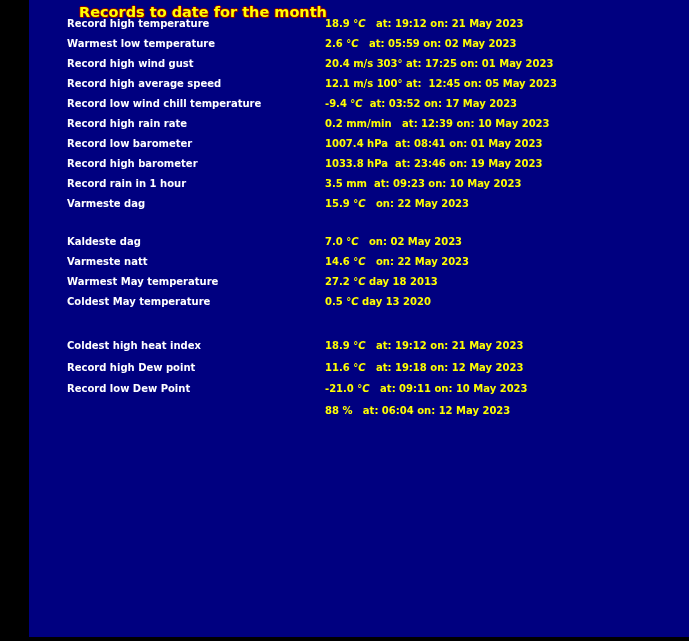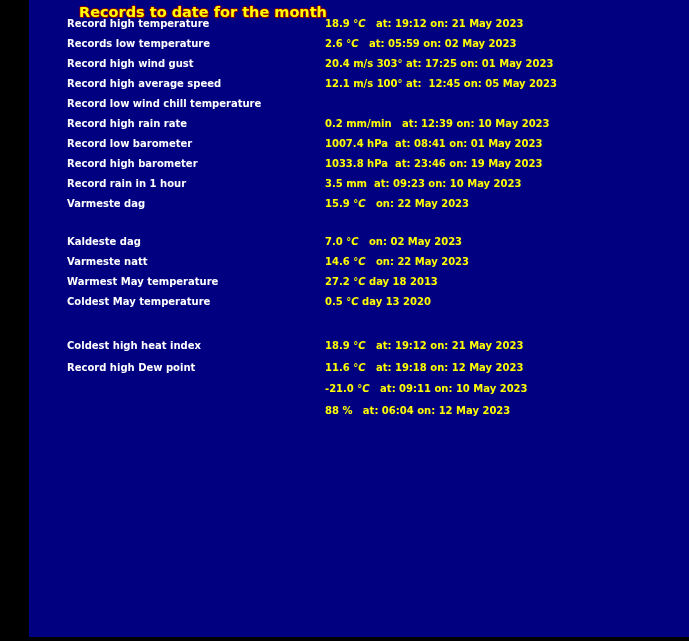--- a/index.html
+++ b/index.html
@@ -59,38 +59,38 @@
   .u { font-style: italic; }
 </style>
 </head>
 <body>
 
 <div class="screen">
   <div class="title">Records to date for the month</div>
   <div class="rows">
     <div class="section s1">
         <div class="row"><span class="lbl">Record high temperature</span><span class="val">18.9 <span class="u">°C</span>   at: 19:12 on: 21 May 2023</span></div>
-        <div class="row"><span class="lbl">Records low temperature</span><span class="val">2.6 <span class="u">°C</span>   at: 05:59 on: 02 May 2023</span></div>
+        <div class="row"><span class="lbl">Warmest low temperature</span><span class="val">2.6 <span class="u">°C</span>   at: 05:59 on: 02 May 2023</span></div>
         <div class="row"><span class="lbl">Record high wind gust</span><span class="val">20.4 m/s 303° at: 17:25 on: 01 May 2023</span></div>
         <div class="row"><span class="lbl">Record high average speed</span><span class="val">12.1 m/s 100° at:  12:45 on: 05 May 2023</span></div>
-        <div class="row"><span class="lbl">Record low wind chill temperature</span></div>
+        <div class="row"><span class="lbl">Record low wind chill temperature</span><span class="val">-9.4 <span class="u">°C</span>  at: 03:52 on: 17 May 2023</span></div>
         <div class="row"><span class="lbl">Record high rain rate</span><span class="val">0.2 mm/min   at: 12:39 on: 10 May 2023</span></div>
         <div class="row"><span class="lbl">Record low barometer</span><span class="val">1007.4 hPa  at: 08:41 on: 01 May 2023</span></div>
         <div class="row"><span class="lbl">Record high barometer</span><span class="val">1033.8 hPa  at: 23:46 on: 19 May 2023</span></div>
         <div class="row"><span class="lbl">Record rain in 1 hour</span><span class="val">3.5 mm  at: 09:23 on: 10 May 2023</span></div>
         <div class="row"><span class="lbl">Varmeste dag</span><span class="val">15.9 <span class="u">°C</span>   on: 22 May 2023</span></div>
       </div>
     <div class="spacer sp1"></div>
     <div class="section s2">
         <div class="row"><span class="lbl">Kaldeste dag</span><span class="val">7.0 <span class="u">°C</span>   on: 02 May 2023</span></div>
         <div class="row"><span class="lbl">Varmeste natt</span><span class="val">14.6 <span class="u">°C</span>   on: 22 May 2023</span></div>
         <div class="row"><span class="lbl">Warmest May temperature</span><span class="val">27.2 <span class="u">°C</span> day 18 2013</span></div>
         <div class="row"><span class="lbl">Coldest May temperature</span><span class="val">0.5 <span class="u">°C</span> day 13 2020</span></div>
       </div>
     <div class="spacer sp2"></div>
     <div class="section s3">
         <div class="row"><span class="lbl">Coldest high heat index</span><span class="val">18.9 <span class="u">°C</span>   at: 19:12 on: 21 May 2023</span></div>
         <div class="row"><span class="lbl">Record high Dew point</span><span class="val">11.6 <span class="u">°C</span>   at: 19:18 on: 12 May 2023</span></div>
-        <div class="row"><span class="val">-21.0 <span class="u">°C</span>   at: 09:11 on: 10 May 2023</span></div>
+        <div class="row"><span class="lbl">Record low Dew Point</span><span class="val">-21.0 <span class="u">°C</span>   at: 09:11 on: 10 May 2023</span></div>
         <div class="row"><span class="val">88 %   at: 06:04 on: 12 May 2023</span></div>
       </div>
   </div>
 </div>
 
 </body></html>

